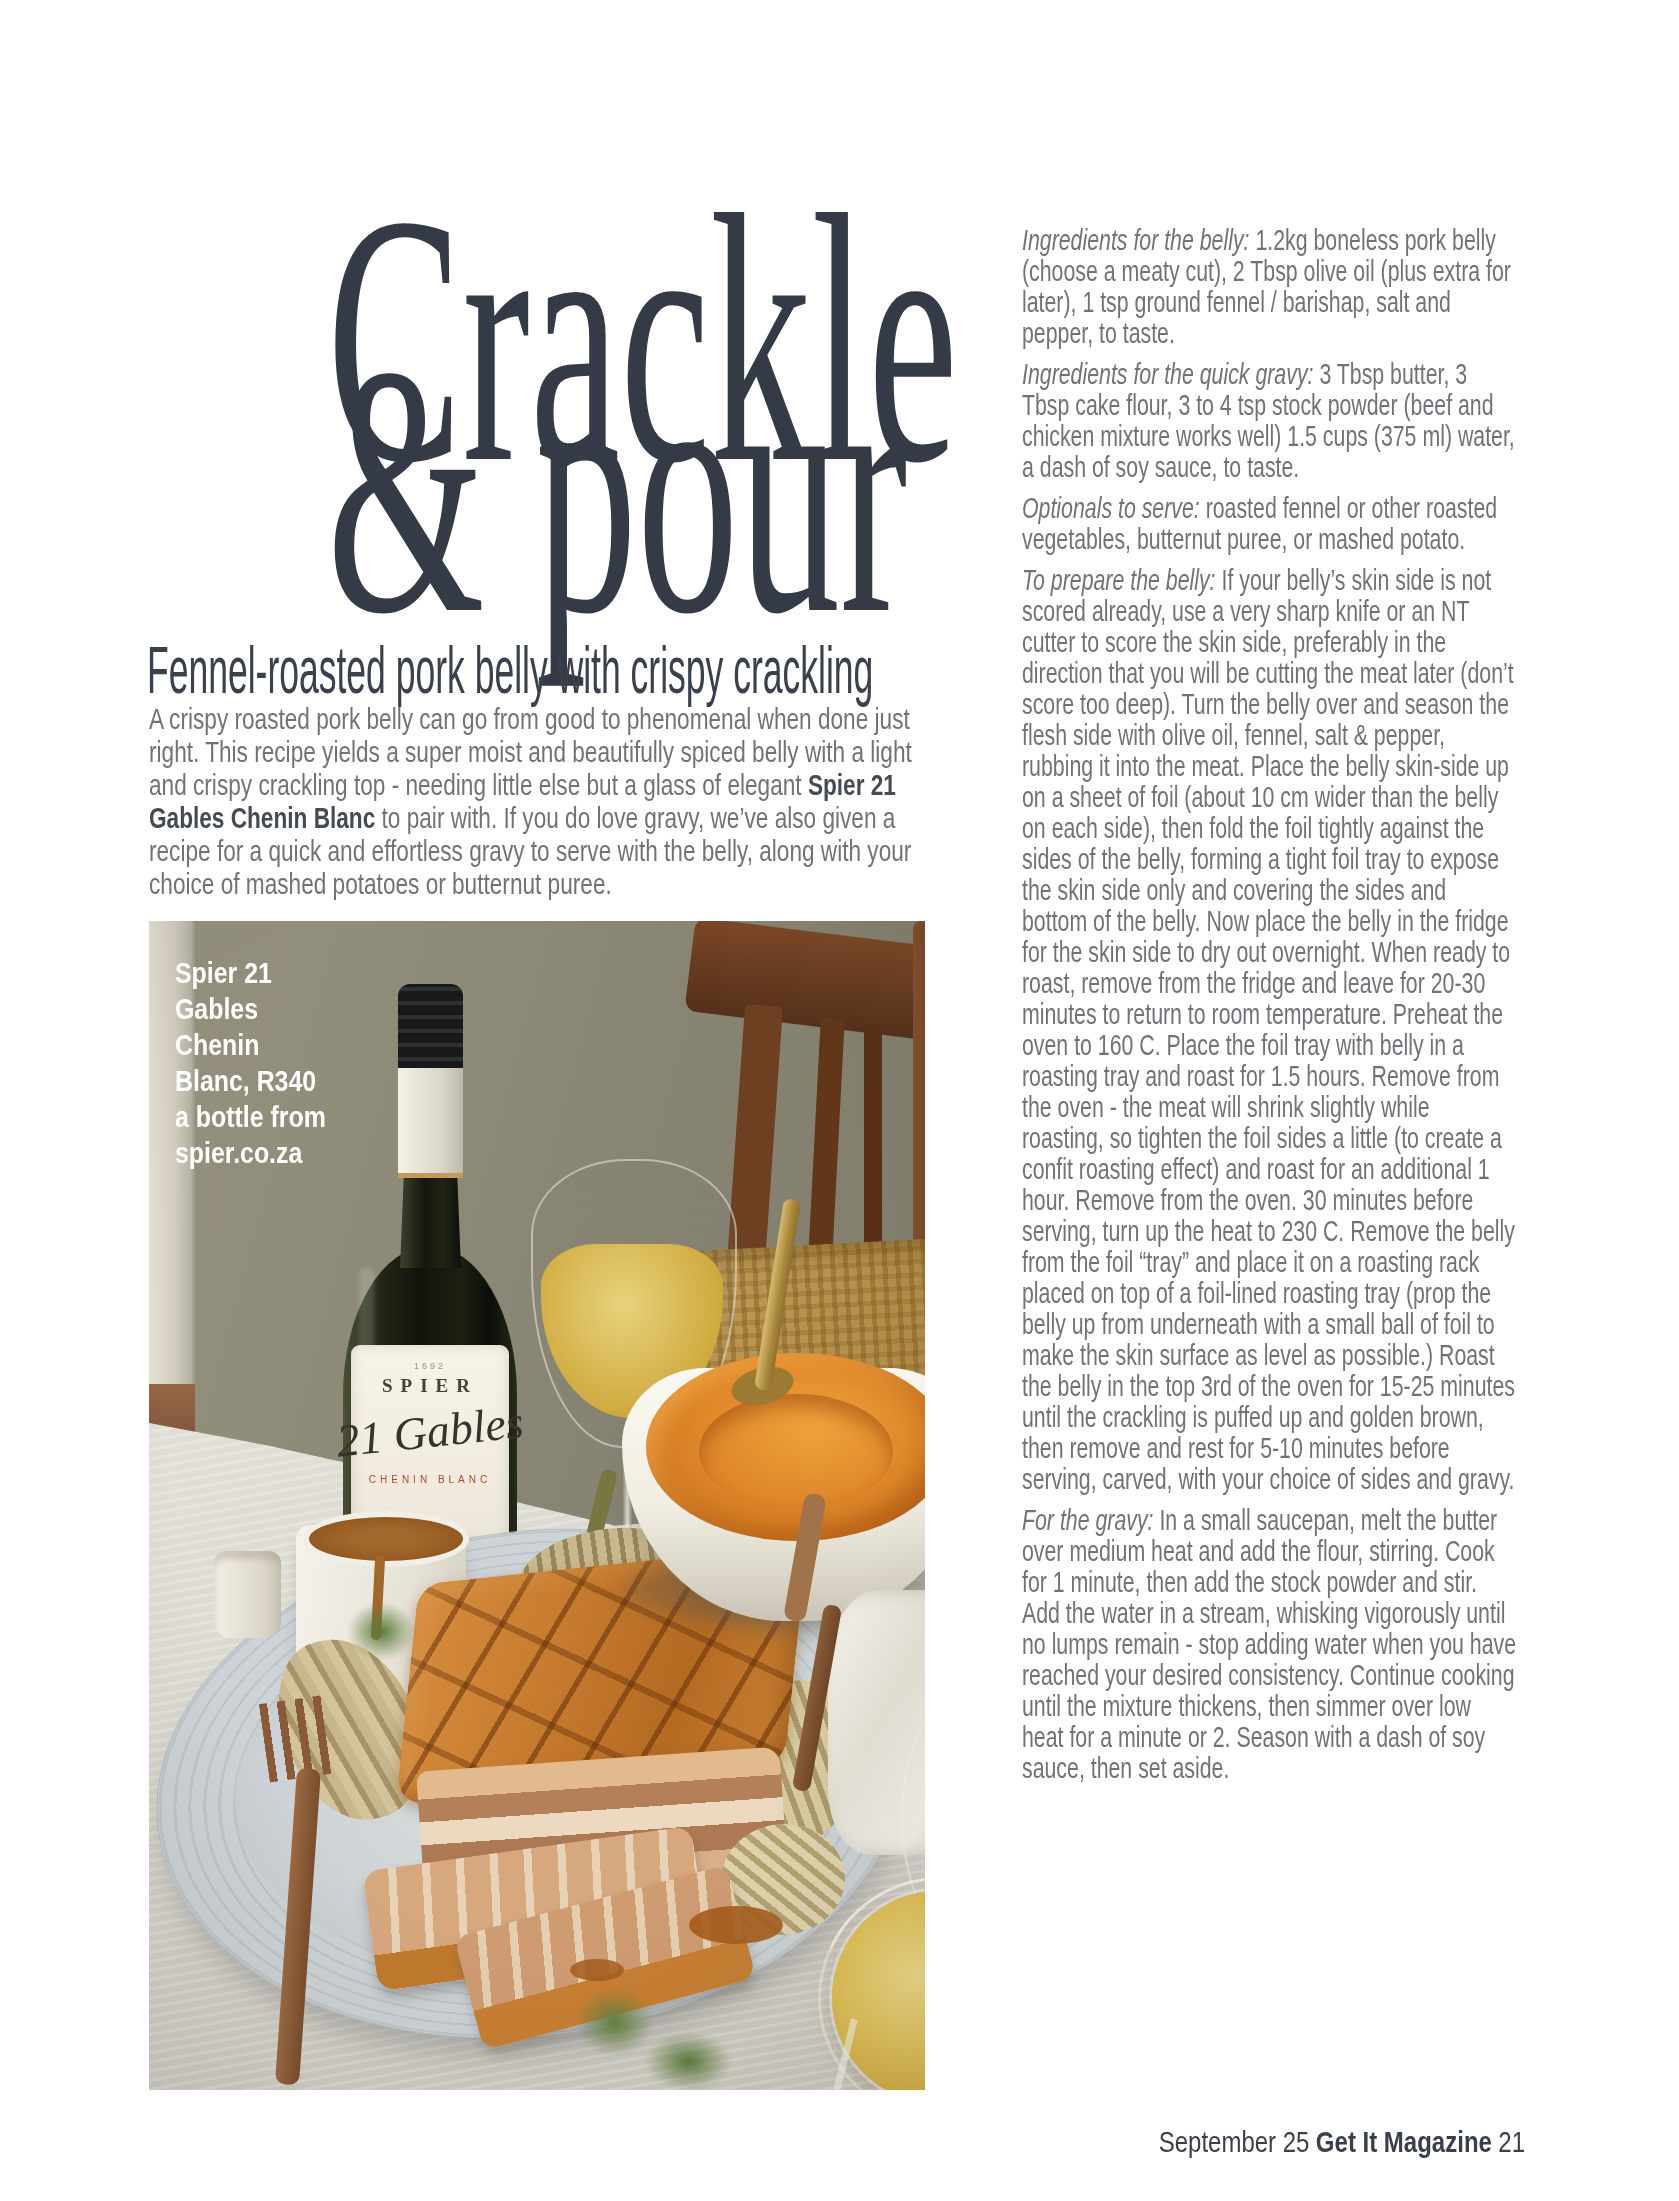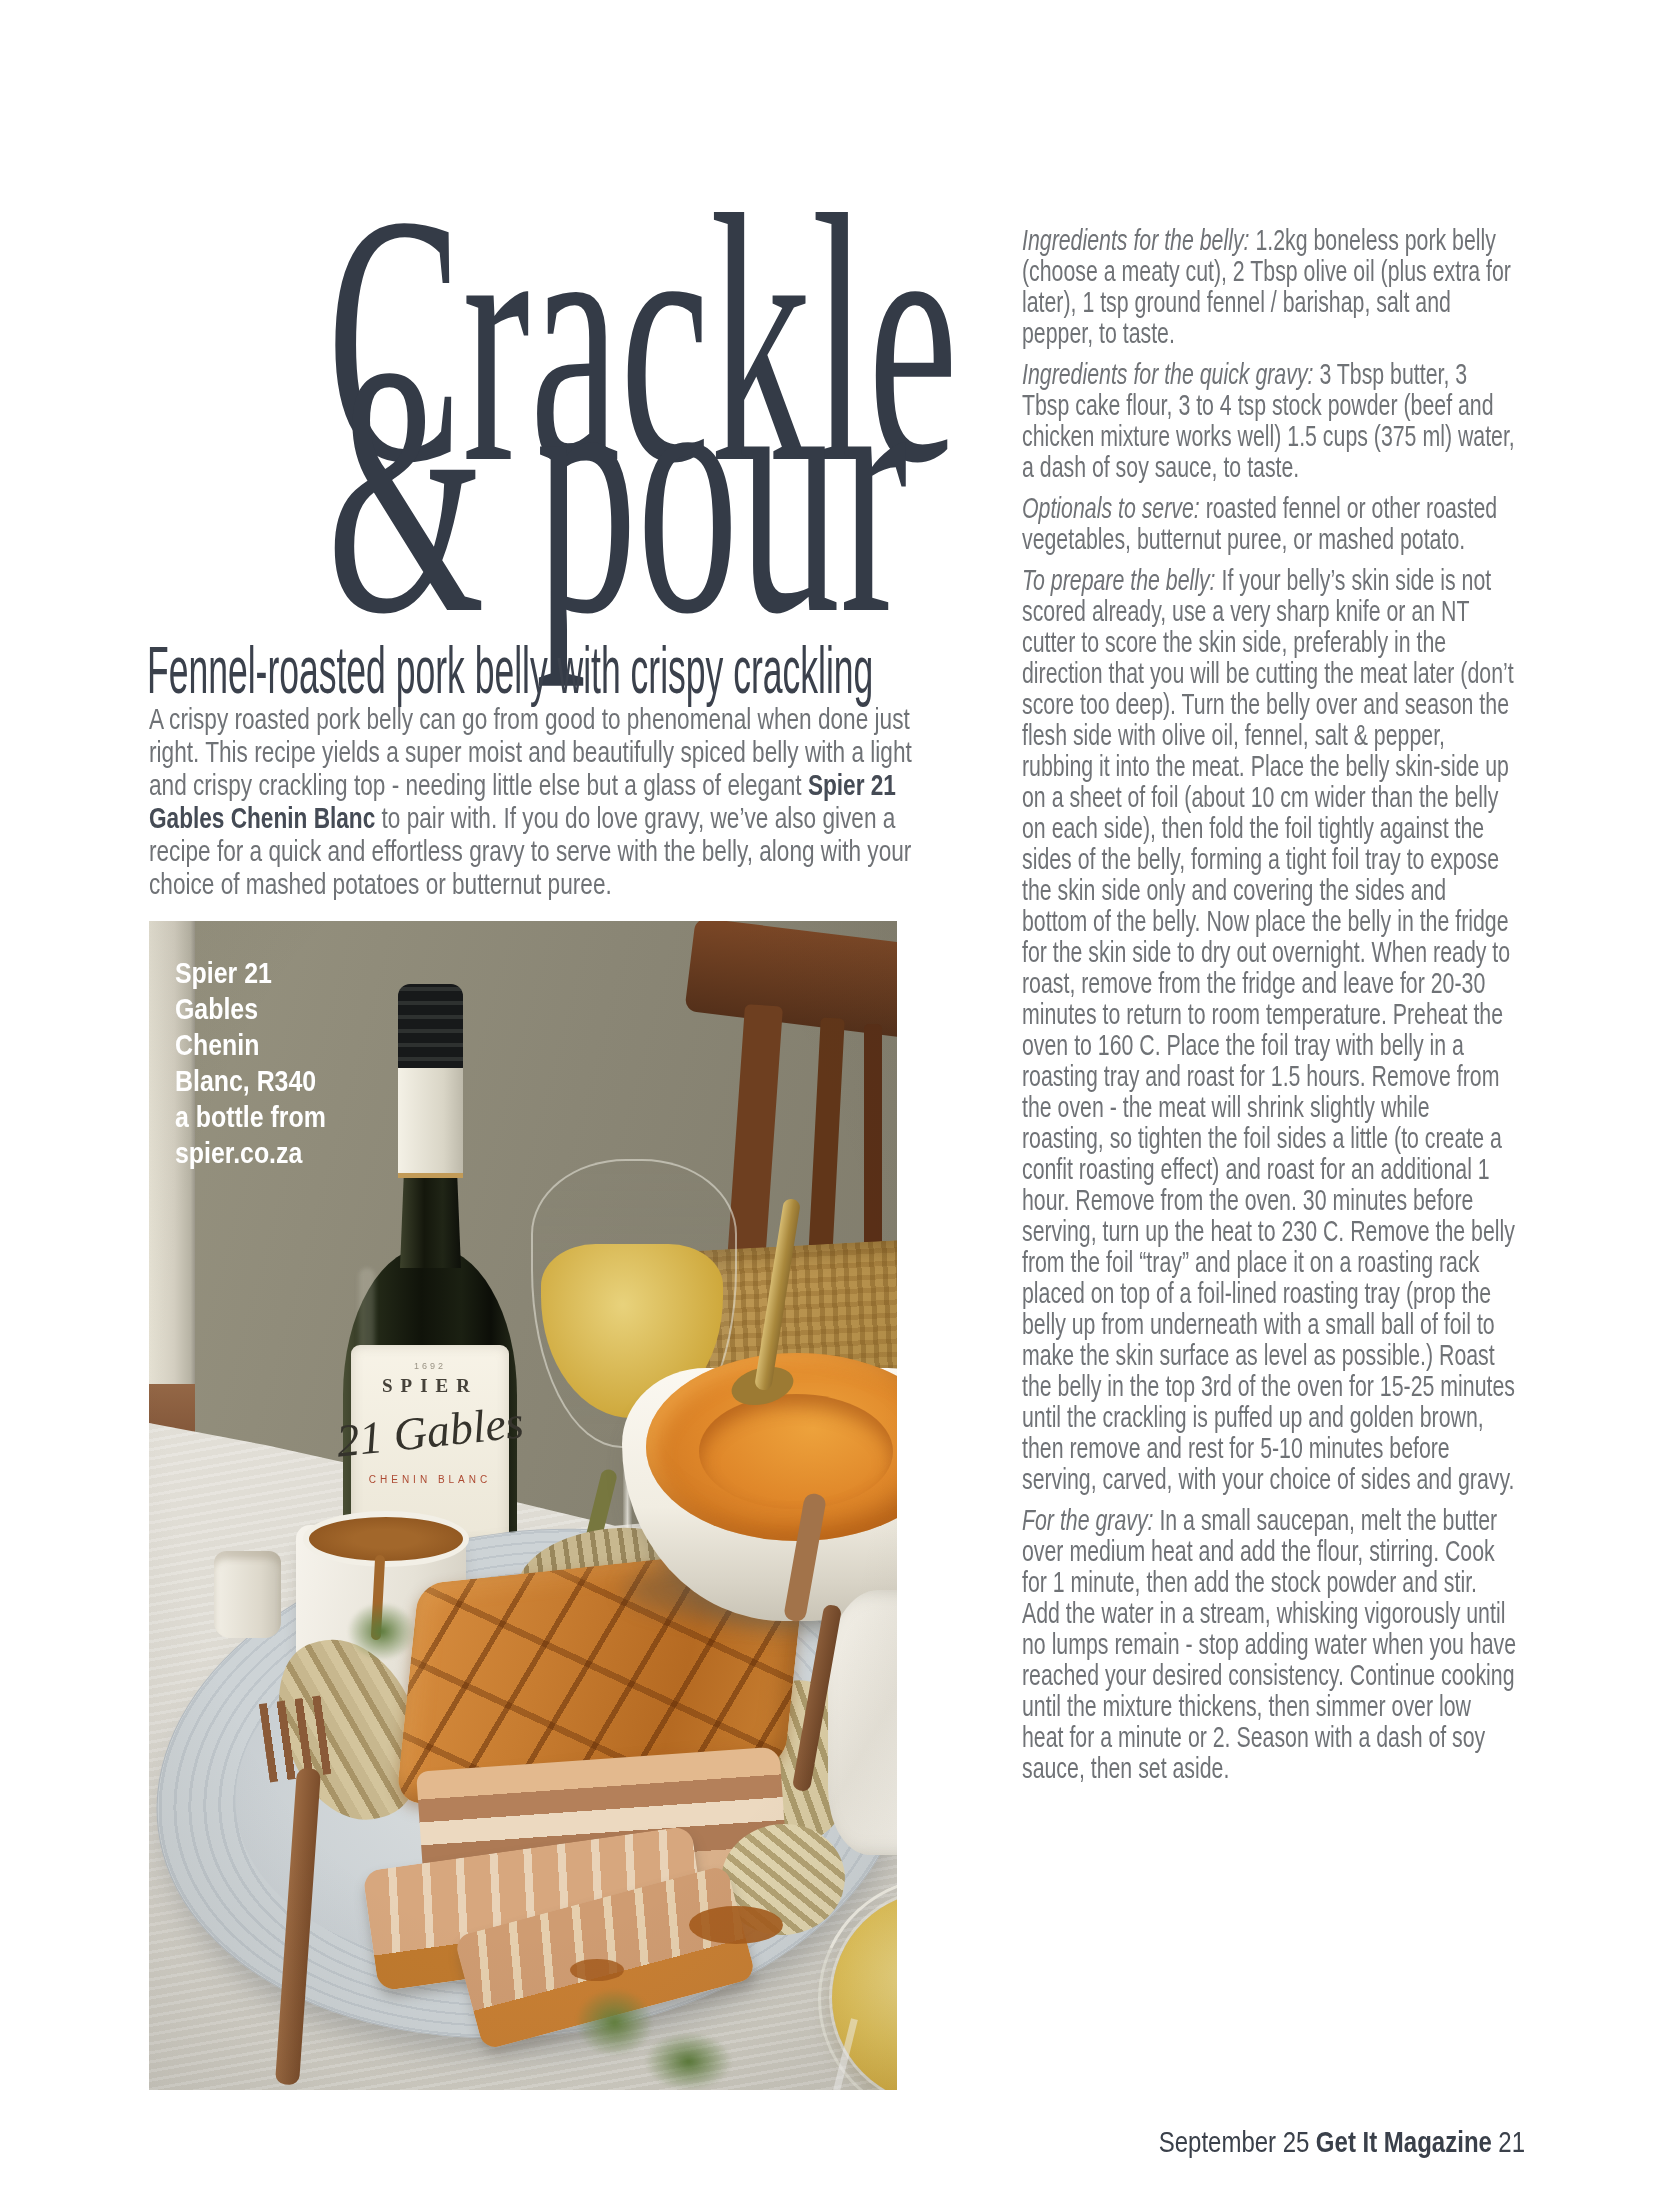--- a/index.html
+++ b/index.html
@@ -34,21 +34,21 @@
   
   .page-footer{position:absolute;left:1022px;top:2127px;width:503px;text-align:right;
     font-size:30px;line-height:30px;color:#3a404a;white-space:nowrap;
     transform:scaleX(0.8);transform-origin:100% 0;}
   .page-footer .mag{font-weight:700;margin:0 8px;}
   .page-footer .date{font-weight:400;}
   .page-footer .pnum{font-weight:400;}
 
   
   .photo{position:absolute;left:149px;top:921px;width:748px;height:1169px;overflow:hidden;
-    background:linear-gradient(105deg,#96927f 0%,#8a8675 45%,#7d7969 100%);}
+    background:linear-gradient(105deg,#96927f 0%,#8a8675 45%,#7d7969 100%);padding-left:28px;}
 
   .left-wall{left:0;top:0;width:46px;height:533px;
     background:linear-gradient(90deg,#e6e2d4 0%,#d3cec0 55%,#b7b3a4 90%,#9a968a 100%);}
   .floor-sliver{left:0;top:463px;width:46px;height:69px;background:linear-gradient(#946746,#7d5236);}
 
   .chair-rail{left:540px;top:14px;width:297px;height:94px;border-radius:12px;
     background:linear-gradient(180deg,#7b4726,#54301a);transform:rotate(7deg);}
   .chair-post{left:764px;top:0;width:65px;height:364px;border-radius:8px;
     background:linear-gradient(90deg,#83502c,#4f2c16);}
   .spindle-a{left:586px;top:84px;width:38px;height:287px;border-radius:6px;background:#6e3f20;transform:rotate(4deg);}

